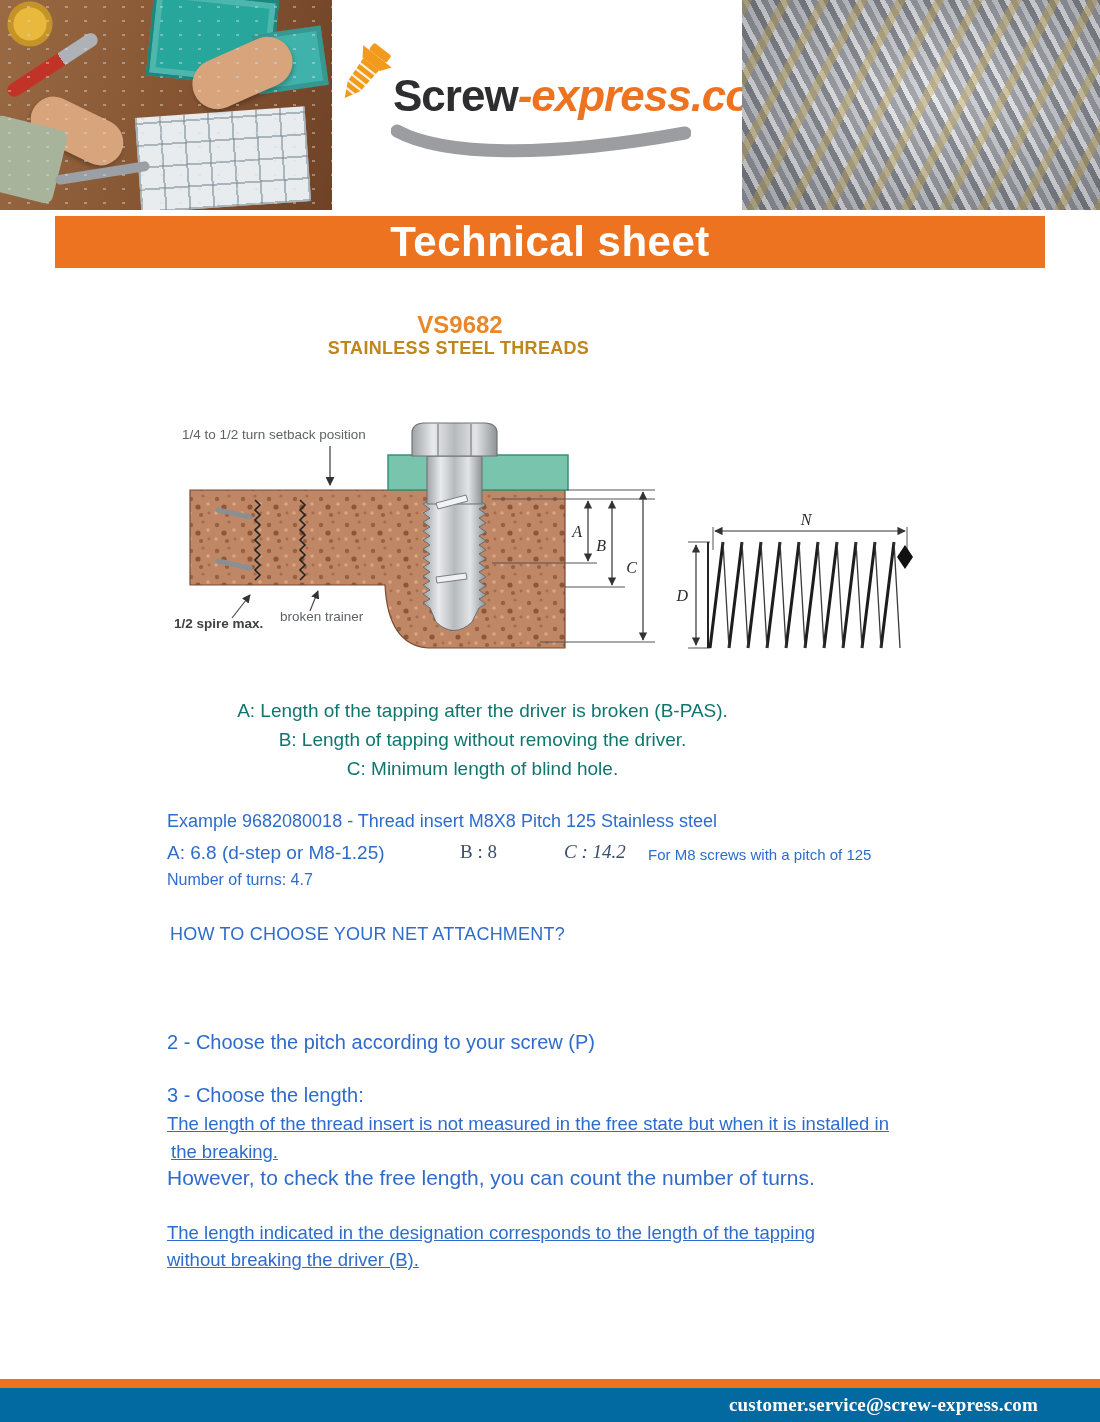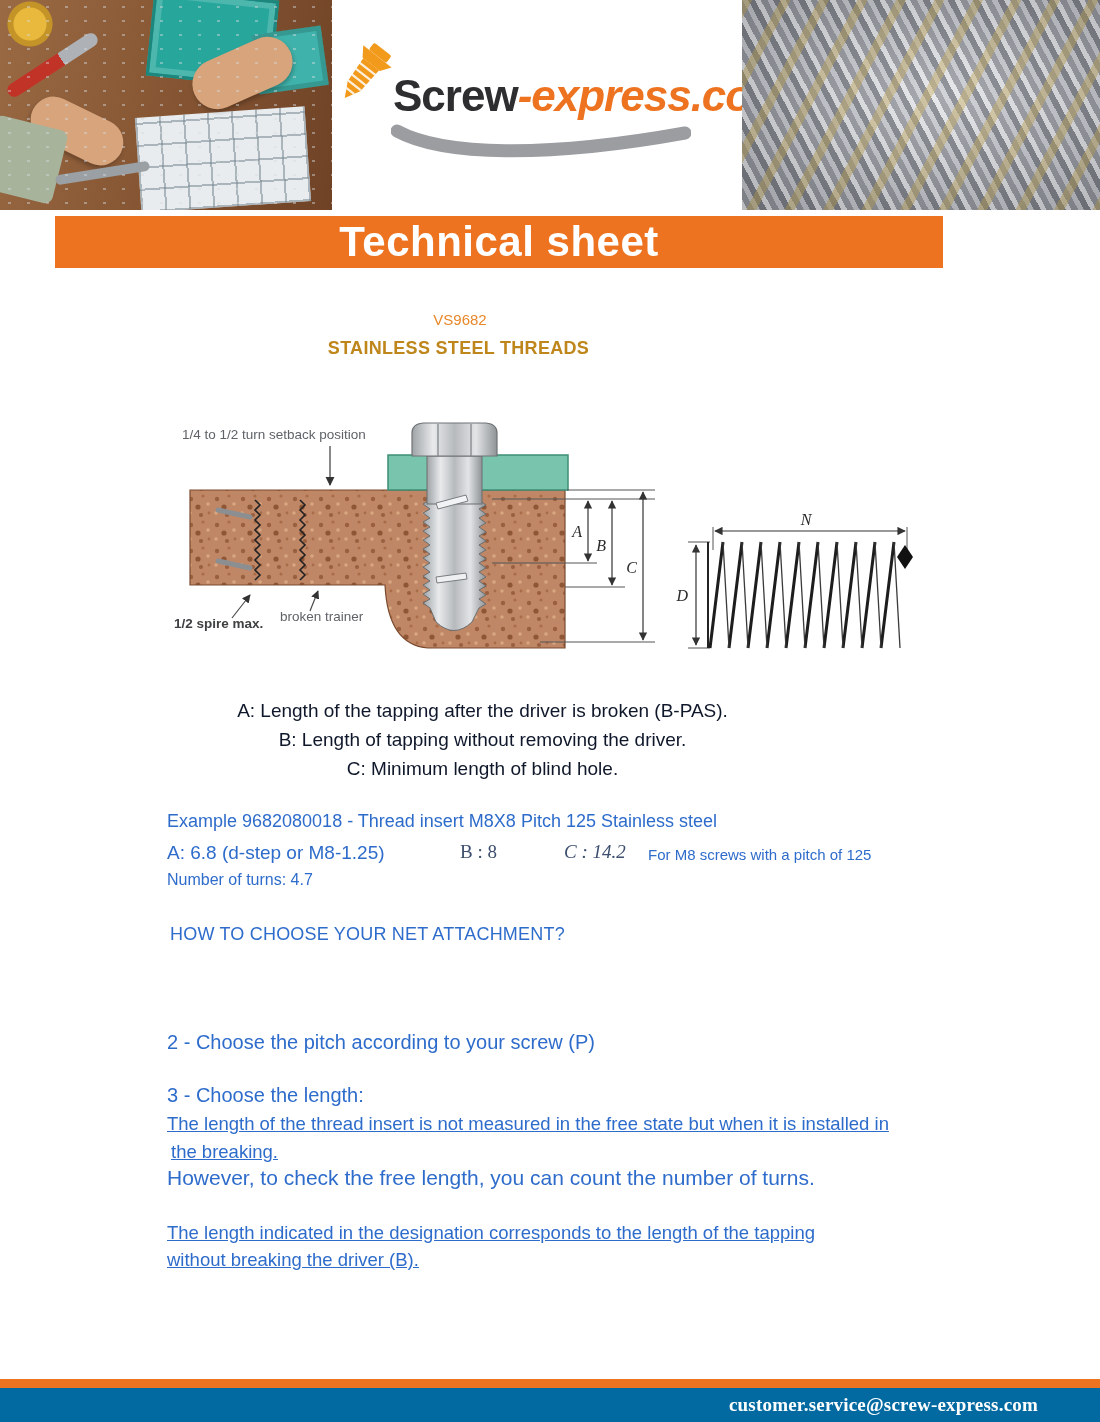--- a/index.html
+++ b/index.html
@@ -44,35 +44,35 @@
     background:radial-gradient(ellipse at 55% 45%, rgba(255,255,255,.16), rgba(40,40,45,.22) 85%); }
 
   .logo { position:absolute; left:335px; top:52px; width:410px; height:120px; }
   .logo-screw-icon { position:absolute; left:-12px; top:-16px; }
   .logo-text { position:absolute; left:58px; top:22px; white-space:nowrap; font-size:44px; line-height:44px; }
   .brand-dark { color:#2e2e30; font-weight:800; letter-spacing:-1px; }
   .brand-orange { color:#ED7320; font-weight:700; font-style:italic; letter-spacing:-1px; }
   .logo-swoosh { position:absolute; left:56px; top:72px; }
 
   
-  .banner { position:absolute; left:55px; top:216px; width:888px; height:52px; background:#ED7320;
+  .banner { position:absolute; left:55px; top:216px; width:990px; height:52px; background:#ED7320;
     display:flex; align-items:center; justify-content:center; }
   .banner-title { color:#fff; font-size:42px; font-weight:800; letter-spacing:0.5px; }
 
   
   .product-code { position:absolute; left:0; top:311px; width:920px; text-align:center;
-    color:#E8882A; font-weight:400; font-size:15px; }
+    color:#E8882A; font-weight:700; font-size:24px; }
   .product-subtitle { position:absolute; left:0; top:338px; width:917px; text-align:center;
     color:#BE861B; font-weight:700; font-size:18px; letter-spacing:.3px; }
 
   
   .diagram { position:absolute; left:160px; top:415px; width:780px; height:270px; }
 
   
-  .legend { position:absolute; left:0; top:696px; width:965px; text-align:center; color:#0f172a; }
+  .legend { position:absolute; left:0; top:696px; width:965px; text-align:center; color:#0f766e; }
   .legend div { font-size:19px; line-height:29px; }
 
   
   .example { position:absolute; left:167px; top:811px; width:820px; height:90px; color:#2E6CCB; }
   .example-title { position:absolute; left:0; top:0; font-size:18px; }
   .ex-a { position:absolute; left:0; top:31px; font-size:19px; }
   .ex-b { position:absolute; left:293px; top:30px; font-size:19px; font-family:"Liberation Serif", serif; color:#3d4f6e; }
   .ex-c { position:absolute; left:397px; top:30px; font-size:19px; font-style:italic; font-family:"Liberation Serif", serif; color:#3d4f6e; }
   .ex-note { position:absolute; left:481px; top:35px; font-size:15px; }
   .ex-turns { position:absolute; left:0; top:60px; font-size:16px; }

